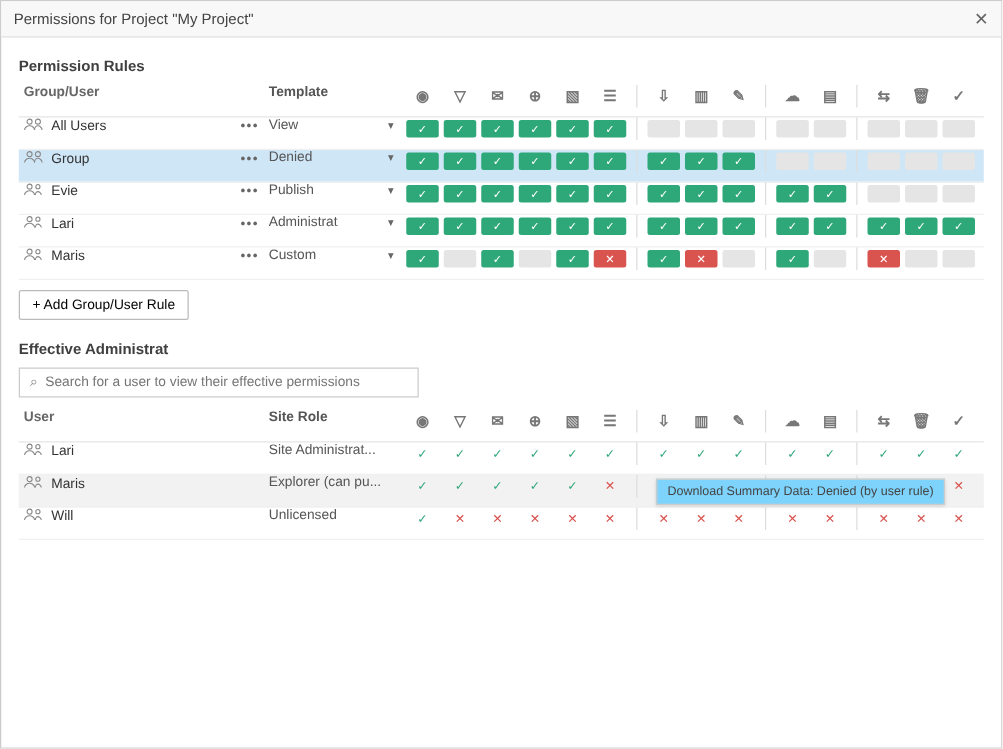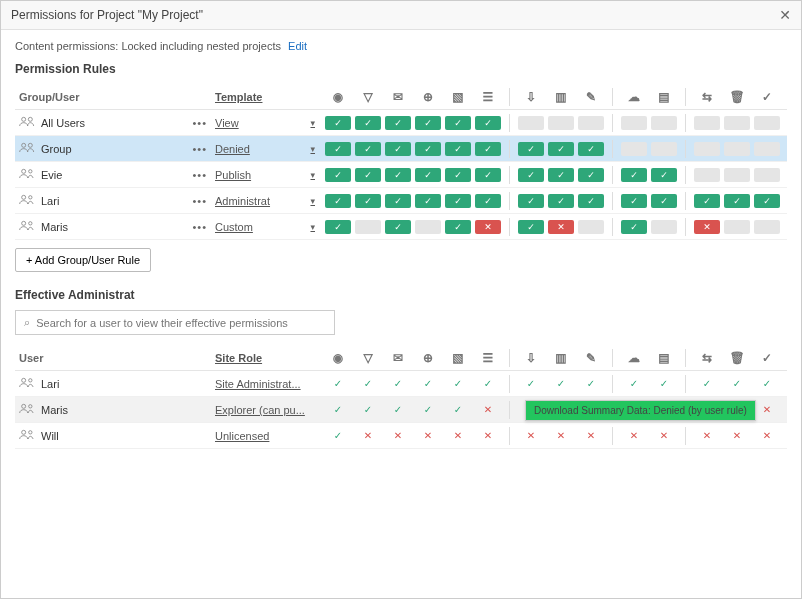--- a/index.html
+++ b/index.html
@@ -11,27 +11,27 @@
   .content { padding: 10px 14px; flex:1; overflow:hidden; }
   .subtitle { font-size:11px; color:#555; margin-bottom:10px; }
   .subtitle a { color:#1a6ec2; text-decoration:none; margin-left:4px; }
   .section-head { font-weight:600; font-size:12px; margin: 6px 0 8px; color:#404040; }
 
   .tabs { display:flex; gap:30px; font-size:11px; color:#888; border-bottom:1px solid #eee; padding:0 0 0 220px; }
   .tab { padding:6px 4px; cursor:pointer; }
   .tab.active { color:#333; border-bottom:2px solid #333; font-weight:600; }
 
   .grid { width:100%; }
-  .row { display:flex; align-items:center; min-height:26px; border-bottom:1px solid #f0f0f0; }
+  .row { display:flex; align-items:flex-start; min-height:26px; border-bottom:1px solid #f0f0f0; }
   .row.header { color:#666; font-weight:600; border-bottom:1px solid #e5e5e5; }
   .row.sel { background:#cfe6f7; }
 
   .col-name { width:200px; display:flex; align-items:center; gap:6px; padding-left:4px; position:relative; }
   .col-name .dots { position:absolute; right:8px; color:#666; letter-spacing:1px; cursor:pointer; }
-  .col-tmpl { width:110px; display:flex; align-items:center; justify-content:space-between; padding-right:10px; color:#555;text-decoration:underline; }
+  .col-tmpl { width:110px; display:flex; align-items:center; justify-content:space-between; padding-right:10px; color:#555; }
   .col-tmpl .caret { font-size:9px; color:#666; }
   .perm-cells { flex:1; display:flex; gap:4px; align-items:center; }
   .grp-div { width:1px; height:18px; background:#ddd; margin:0 4px; }
   .chip { width:26px; height:14px; border-radius:2px; display:flex; align-items:center; justify-content:center; font-size:9px; color:#fff; }
   .chip.a { background:#2ea779; }
   .chip.d { background:#d9534f; }
   .chip.u { background:#e5e5e5; }
   .hdr-icon { width:26px; text-align:center; color:#777; font-size:12px; }
 
   .mini { width:26px; text-align:center; font-size:10px; }
@@ -39,37 +39,33 @@
   .mini.d { color:#d9534f; }
 
   .addbtn { margin-top:8px; border:1px solid #bbb; background:#fff; padding:5px 10px; font-size:11px; cursor:pointer; border-radius:2px; }
 
   .search { margin:8px 0 10px; width:320px; border:1px solid #ccc; padding:5px 8px; display:flex; align-items:center; gap:6px; color:#888; }
   .search input { border:none; outline:none; flex:1; font-size:11px; }
 
   .usericon { width:16px; height:14px; display:inline-block; }
   .usericon svg { stroke:#888; fill:none; stroke-width:1.3; }
 
-  .tooltip { position:absolute; background:#22c55e; border:1px solid #ccc; padding:4px 8px; font-size:10px; color:#444; box-shadow:0 1px 3px rgba(0,0,0,.15); white-space:nowrap; z-index:10; }
+  .tooltip { position:absolute; background:#7dd3fc; border:1px solid #ccc; padding:4px 8px; font-size:10px; color:#444; box-shadow:0 1px 3px rgba(0,0,0,.15); white-space:nowrap; z-index:10; }
   .eff-row { position:relative; }
   .eff-row.hovered { background:#f2f2f2; }
 </style>
 </head>
 <body>
 
 <div class="window">
   <div class="titlebar">
     <span class="title">Permissions for Project "My Project"</span>
     <span class="close">✕</span>
   </div>
   <div class="content">
-    <div class="subtitle">
-      <span>Content permissions: Locked including nested projects</span>
-      <a href="#">Edit</a>
-    </div>
 
     <div class="section-head">Permission Rules</div>
 
 
     <div class="grid">
       <div class="row header">
         <div class="col-name">Group/User</div>
         <div class="col-tmpl">Template</div>
         <div class="perm-cells" id="perm-headers">
             <div class="hdr-icon">◉</div>

